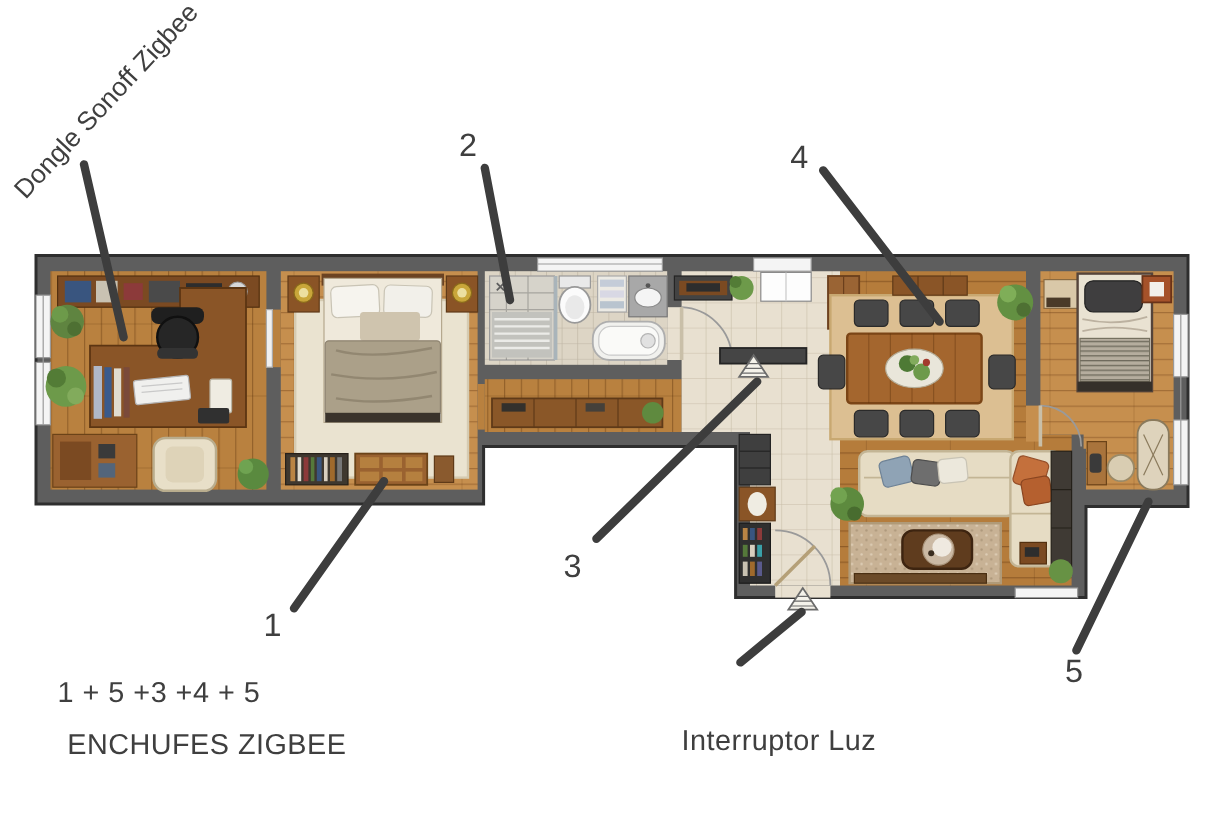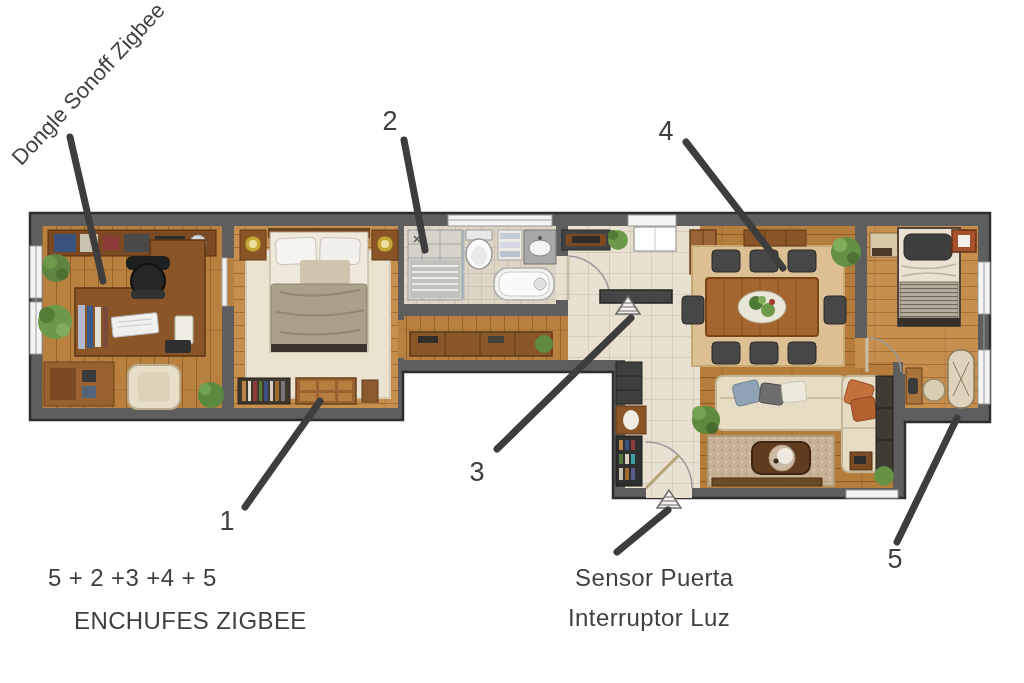--- a/index.html
+++ b/index.html
@@ -10,21 +10,21 @@
   .num{font-size:27px;width:32px;text-align:center;}
   .cap{font-size:24px;letter-spacing:0.4px;}
   #dongle-label{left:25px;top:146px;height:24px;line-height:24px;font-size:22px;
                 transform-origin:0 100%;transform:rotate(-47deg);}
   #marker-1{left:211px;top:506px;}
   #marker-2{left:374px;top:106px;}
   #marker-3{left:461px;top:457px;}
   #marker-4{left:650px;top:116px;}
   #marker-5{left:879px;top:544px;}
   #formula-label{left:48px;top:564px;}
-  #title-label{left:74px;top:607px;}
+  #title-label{left:56px;top:607px;}
   #door-sensor-label{left:575px;top:564px;}
   #light-switch-label{left:568px;top:604px;text-align:right;}
 </style>
 </head>
 <body>
 
 <div id="stage">
 
 <svg id="plan-svg" width="1024" height="683" viewBox="0 0 1024 683">
   <defs>
@@ -327,18 +327,17 @@
 </svg>
 
 <div id="dongle-label" class="lbl">Dongle Sonoff Zigbee</div>
 
 <div id="marker-1" class="lbl num">1</div>
 <div id="marker-2" class="lbl num">2</div>
 <div id="marker-3" class="lbl num">3</div>
 <div id="marker-4" class="lbl num">4</div>
 <div id="marker-5" class="lbl num">5</div>
 
-<div id="formula-label" class="lbl cap">5 + 2 +3 +4 + 5</div>
+<div id="formula-label" class="lbl cap">1 + 5 +3 +4 + 5</div>
 <div id="title-label" class="lbl cap">ENCHUFES ZIGBEE</div>
-<div id="door-sensor-label" class="lbl cap">Sensor Puerta</div>
 <div id="light-switch-label" class="lbl cap">Interruptor Luz</div>
 
 </div>
 
 </body></html>

